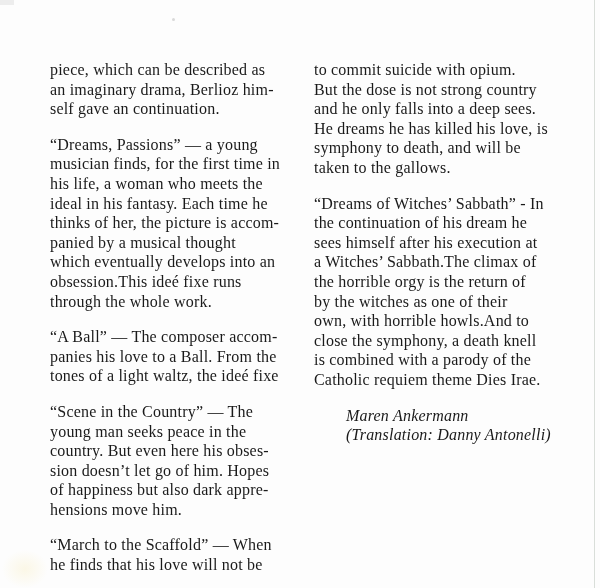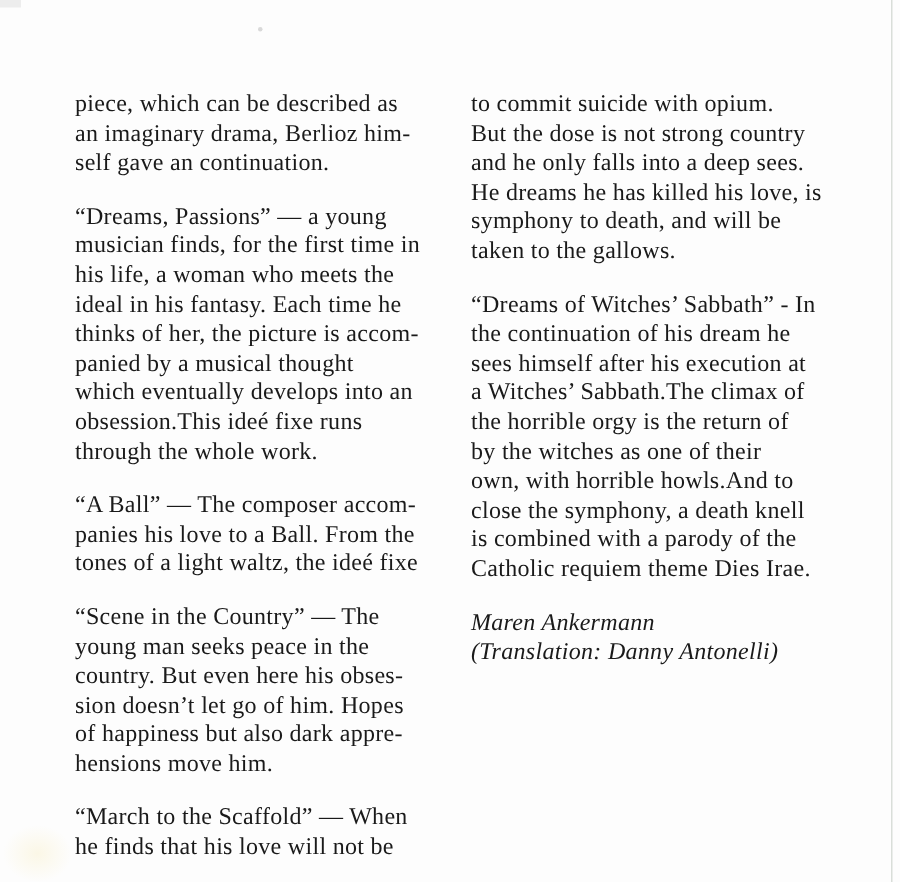--- a/index.html
+++ b/index.html
@@ -16,21 +16,21 @@
     top:60px;
     font-size:16px;
     line-height:19.6px;
     letter-spacing:0.2px;
     text-align:left;
   }
   .col-left  { left:50px;  width:252px; }
   .col-right { left:314px; width:254px; }
   .para { margin:0; padding:0; }
   .line { white-space:nowrap; }
-  .credits .line { font-style:italic; white-space:nowrap; }
+  .credits .line { font-style:italic; white-space:nowrap;margin-left:32px; }
   .catalog {
     position:absolute;
     left:504px; top:586px;
     font-size:11px;
     letter-spacing:0.4px;
     color:#2b2b2b;
   }
   
   .edge-line {
     position:absolute; left:594px; top:0;

